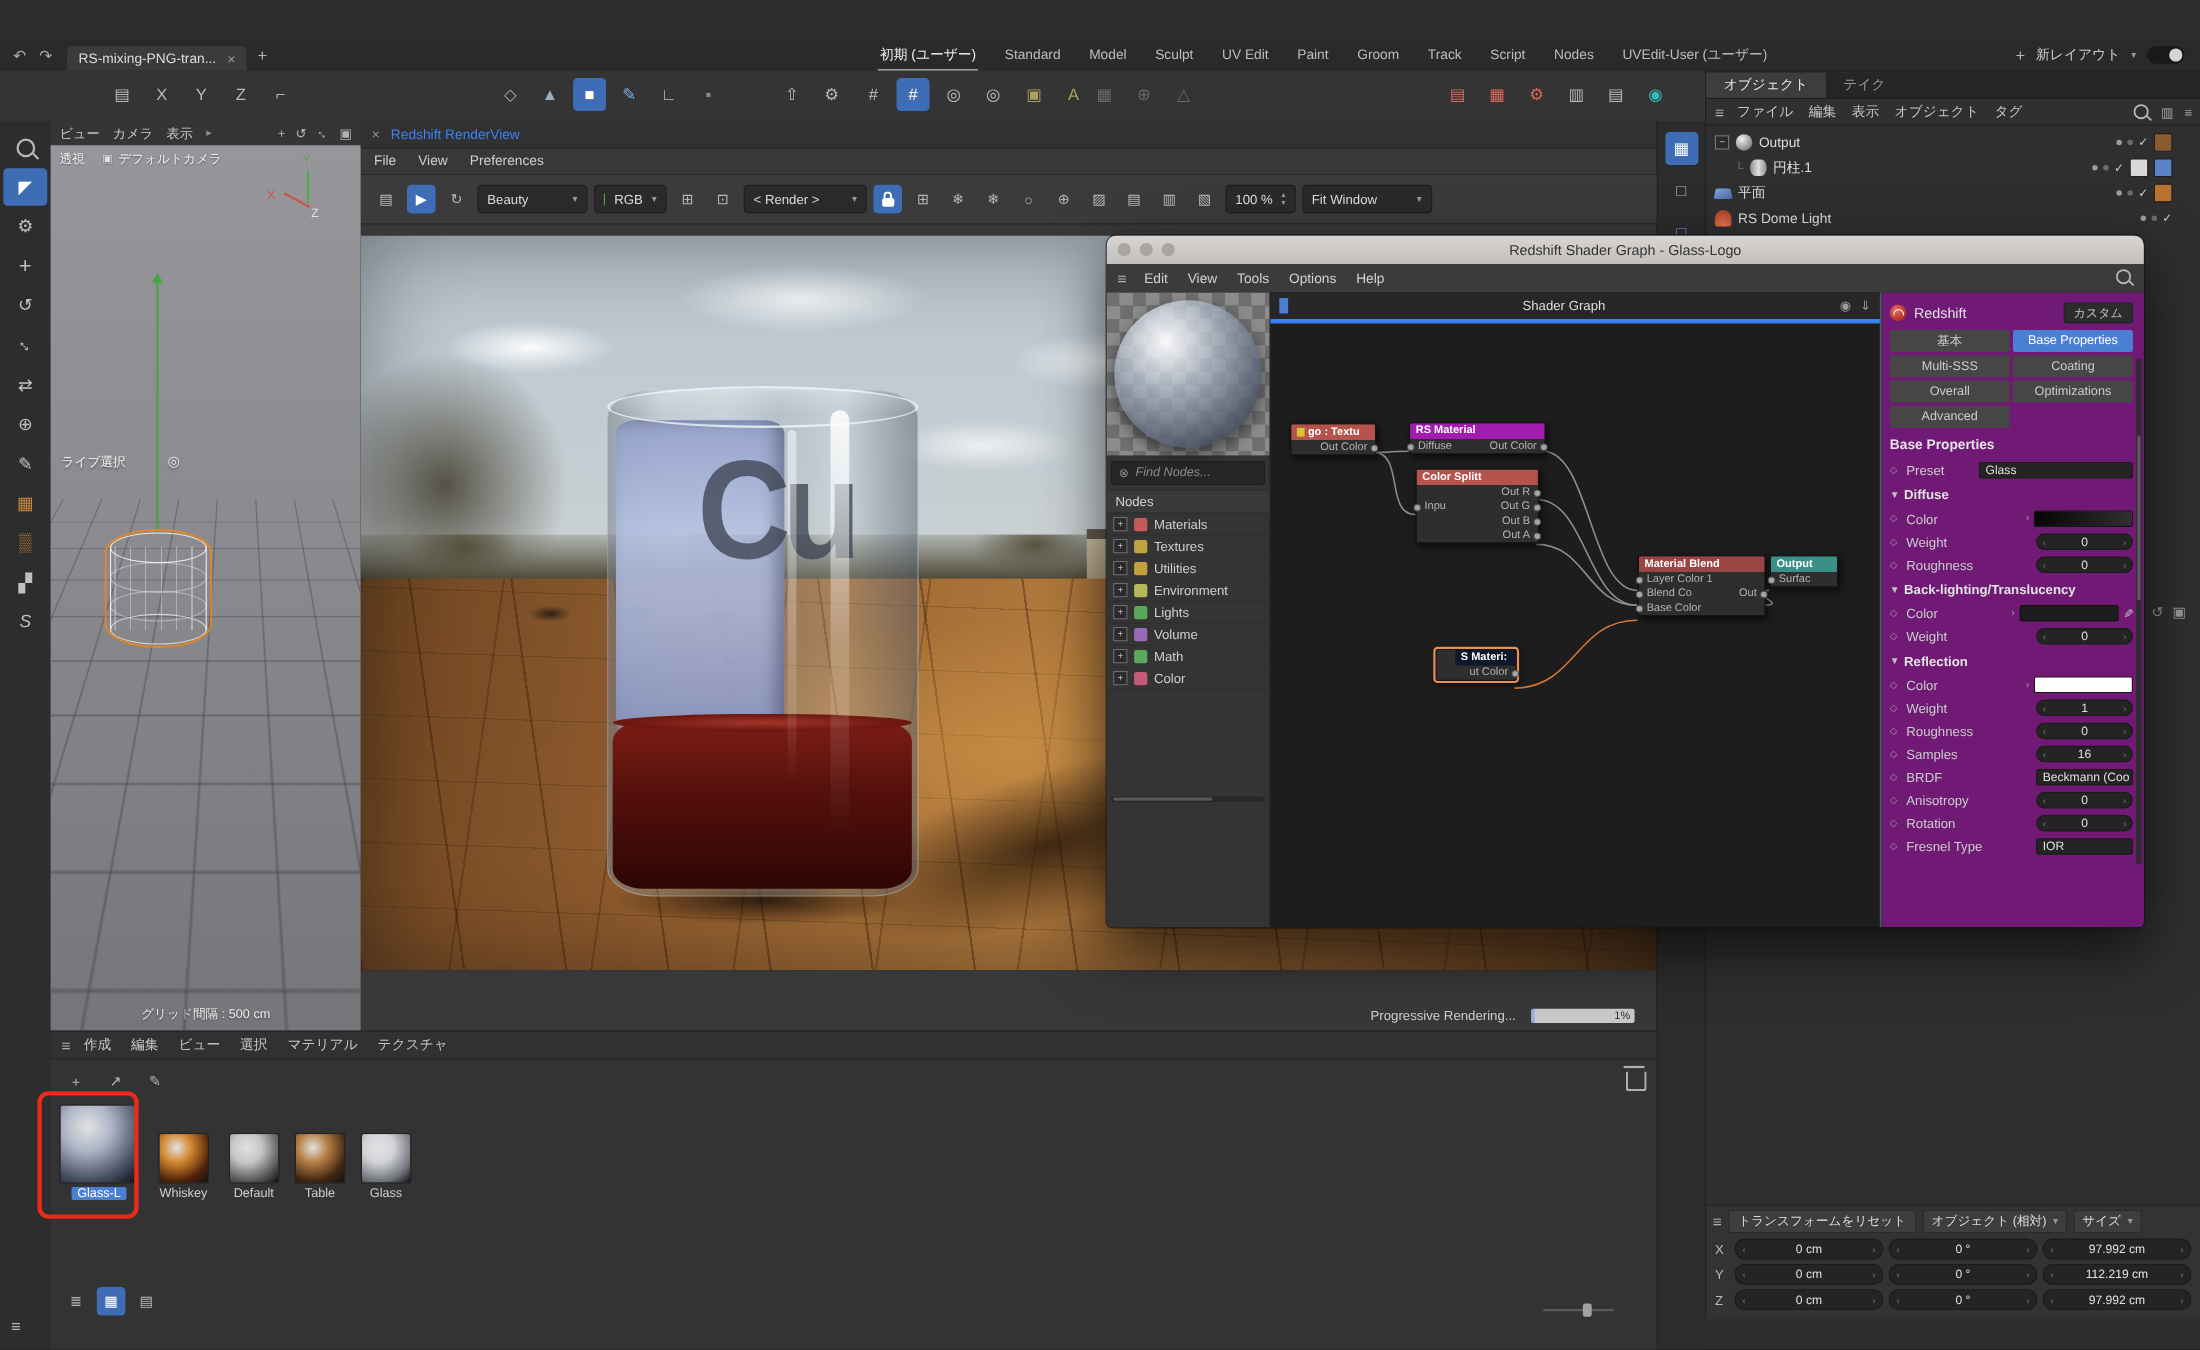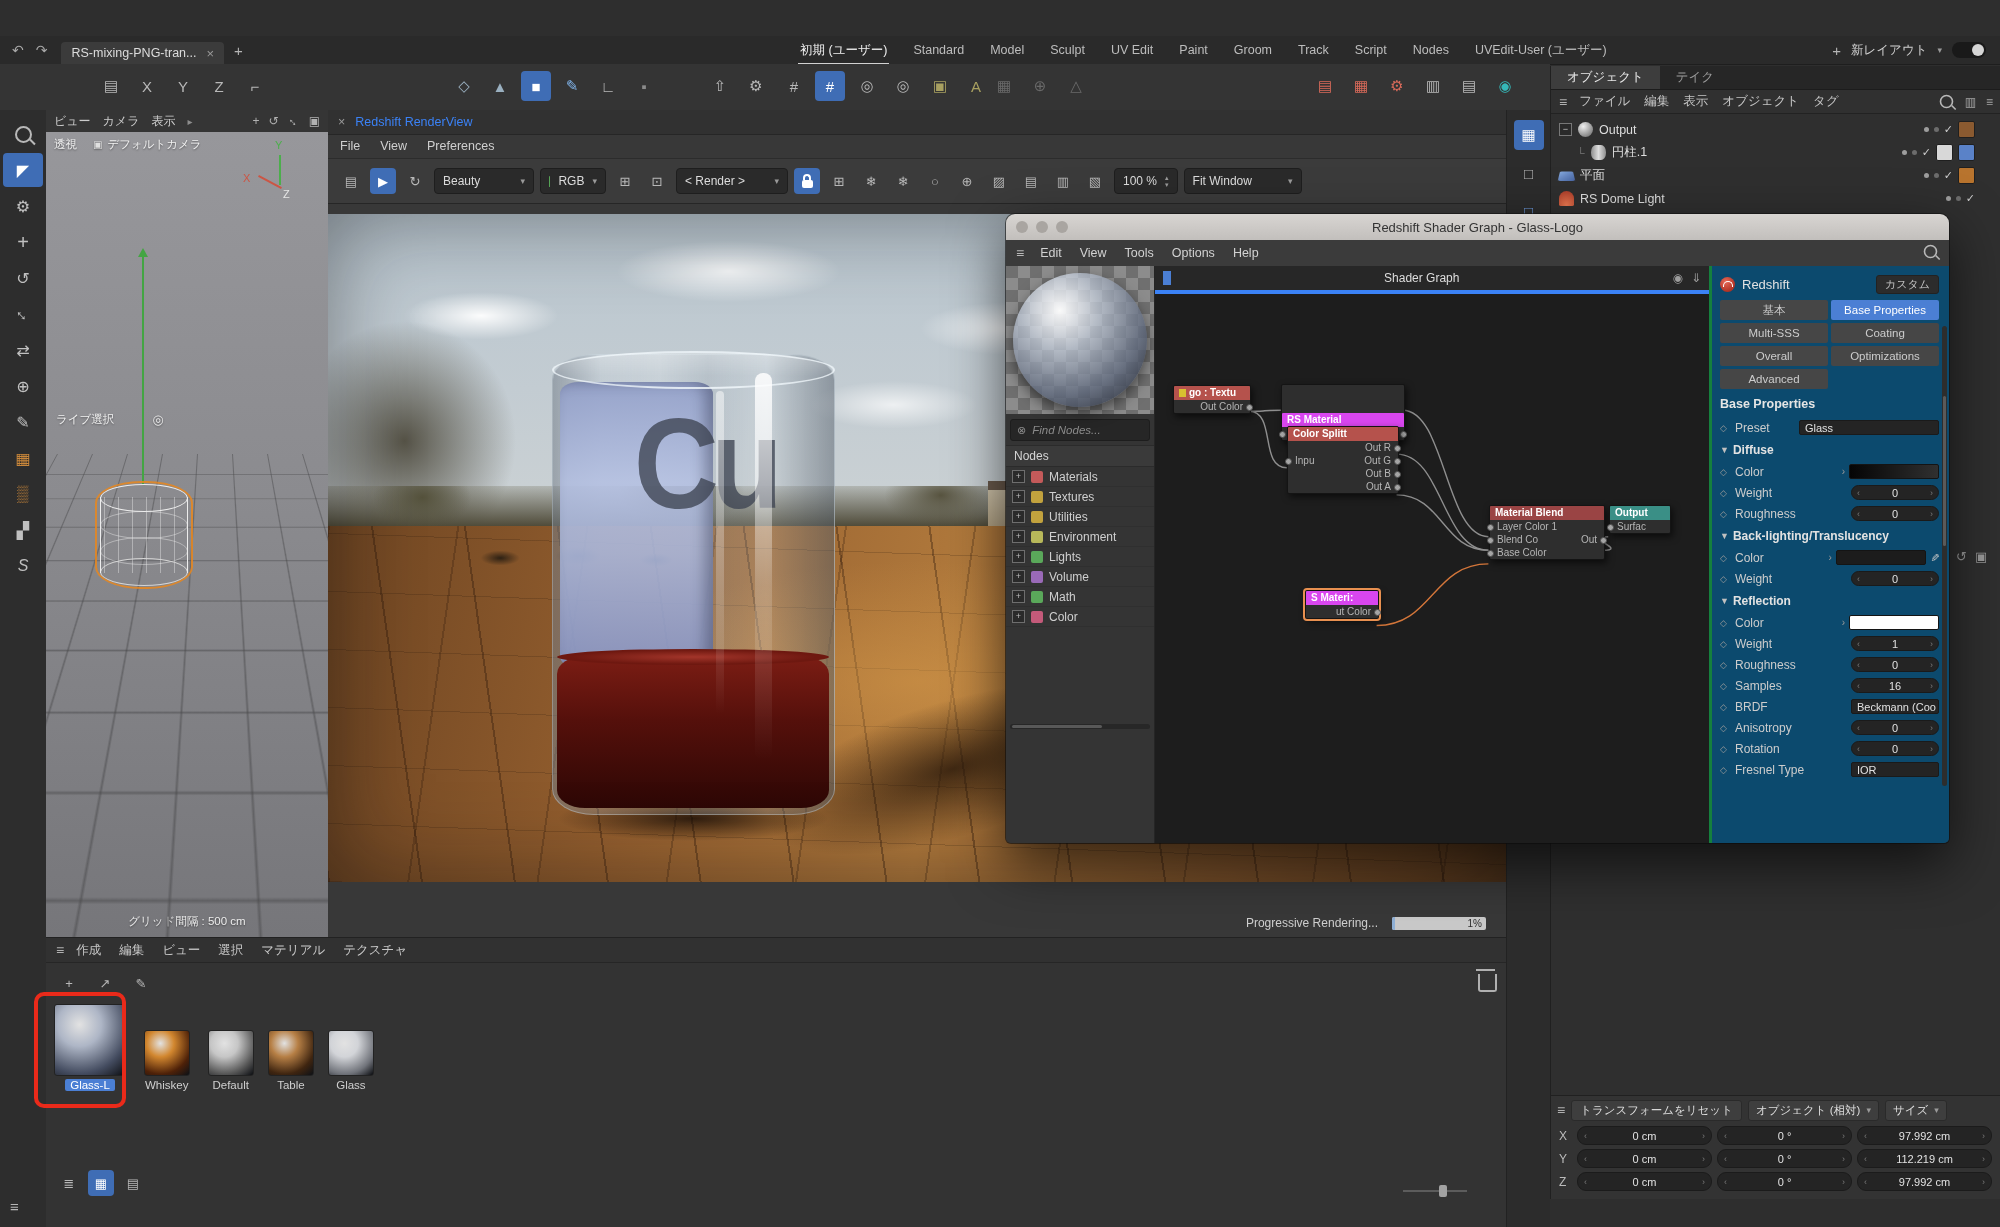--- a/index.html
+++ b/index.html
@@ -226,21 +226,21 @@
   #sg-wires{position:absolute;left:0;top:0;width:100%;height:100%;}
   .gnode{position:absolute;background:#2e2e2e;border:1px solid #141414;border-radius:2px;box-shadow:2px 3px 7px rgba(0,0,0,.6);font-size:10px;color:#bbb;}
   .gnode.selected{outline:2px solid #e89050;}
   .gnode-h{height:14px;line-height:14px;padding:0 5px;color:#fff;font-size:10px;font-weight:bold;white-space:nowrap;overflow:hidden;border-radius:1px 1px 0 0;display:flex;align-items:center;gap:3px;}
   .gnode-acc{width:7px;height:8px;display:inline-block;flex:none;}
   .gnode-r{position:relative;height:13px;line-height:13px;display:flex;justify-content:space-between;padding:0 7px;white-space:nowrap;}
   .gnode-r .pl{color:#b5b5b5;}
   .gnode-r .pr{color:#b5b5b5;margin-left:auto;}
   .port{position:absolute;top:4px;width:5px;height:5px;border-radius:50%;background:#a5a5a5;border:1px solid #4d4d4d;}
   .port.in{left:-3px;}.port.out{right:-3px;}
-  .sg-right{width:240px;flex:none;background:#0c4a6e;border-left:3px solid #15803d;position:relative;padding:6px 10px 0 8px;box-sizing:border-box;}
+  .sg-right{width:240px;flex:none;background:#701a75;border-left:1px solid #15803d;position:relative;padding:6px 10px 0 8px;box-sizing:border-box;}
   .sg-right-head{display:flex;align-items:center;gap:7px;height:24px;}
   .rs-logo{width:15px;height:15px;border-radius:50%;background:radial-gradient(circle at 38% 32%,#e86a58,#b03224 70%);position:relative;flex:none;}
   .rs-logo::after{content:"";position:absolute;left:3px;top:4px;width:8px;height:5px;border:1.5px solid #fff;border-bottom:none;border-radius:6px 6px 0 0;}
   .rs-name{font-size:13px;color:#e2e2e2;}
   .rs-chip{margin-left:auto;background:#2c2c2c;border:1px solid #222;border-radius:3px;font-size:11px;color:#c5c5c5;padding:1px 8px;}
   .ptabs{display:grid;grid-template-columns:1fr 1fr;gap:3px;margin:4px 0 8px;}
   .ptab{height:20px;display:flex;align-items:center;justify-content:center;background:#464646;border-radius:2px;font-size:11.5px;color:#cccccc;white-space:nowrap;overflow:hidden;}
   .ptab.active{background:#4b7fd4;color:#fff;}
   .ptab.ghost{background:transparent;}
   .psec-title{font-size:12.5px;font-weight:bold;color:#e5e5e5;margin:2px 0 6px;}
@@ -817,21 +817,21 @@
               <div class="gnode-h" style="background: rgb(181, 82, 76);">
                 <span class="gnode-acc" style="background: rgb(216, 192, 48);"></span>
                 <span>go : Textu</span>
               </div>
               <div class="gnode-r">
                 <span class="pr">Out Color</span>
                 <span class="port out"></span>
               </div>
             </div>
             <div class="gnode" style="left: 126px; top: 94px; width: 122px;">
-              <div class="gnode-h" style="background: #d946ef; margin-top: 28px;">
+              <div class="gnode-h" style="background: #a21caf;">
                 <span>RS Material</span>
               </div>
               <div class="gnode-r">
                 <span class="pl">Diffuse</span>
                 <span class="pr">Out Color</span>
                 <span class="port in"></span>
                 <span class="port out"></span>
               </div>
             </div>
             <div class="gnode" style="left: 132px; top: 136px; width: 110px;">
@@ -879,21 +879,21 @@
             <div class="gnode" style="left: 454px; top: 215px; width: 60px;">
               <div class="gnode-h" style="background: rgb(58, 143, 134);">
                 <span>Output</span>
               </div>
               <div class="gnode-r">
                 <span class="pl">Surfac</span>
                 <span class="port in"></span>
               </div>
             </div>
             <div class="gnode selected" style="left: 150px; top: 300px; width: 72px;">
-              <div class="gnode-h" style="background: #d946ef;">
+              <div class="gnode-h" style="background: #0f172a; margin-left: 17px;">
                 <span>S Materi:</span>
               </div>
               <div class="gnode-r">
                 <span class="pr">ut Color</span>
                 <span class="port out"></span>
               </div>
             </div>
           </div>
       </div>
       <div class="sg-right">

